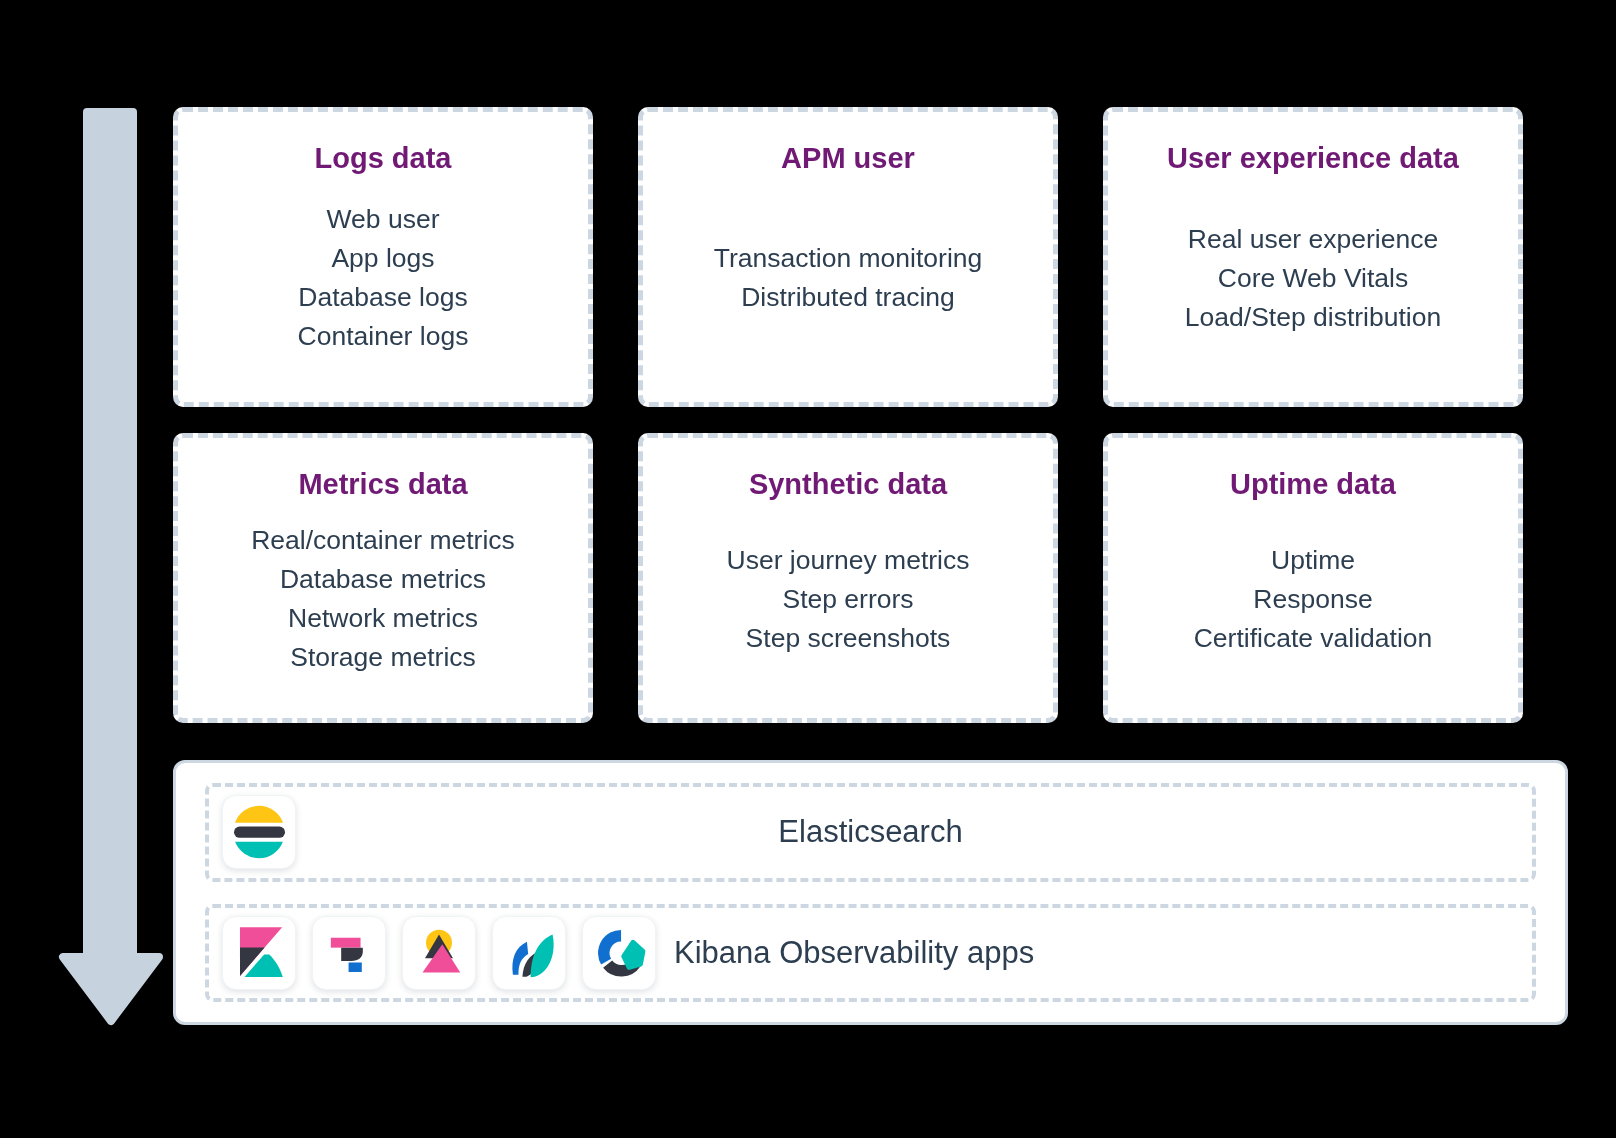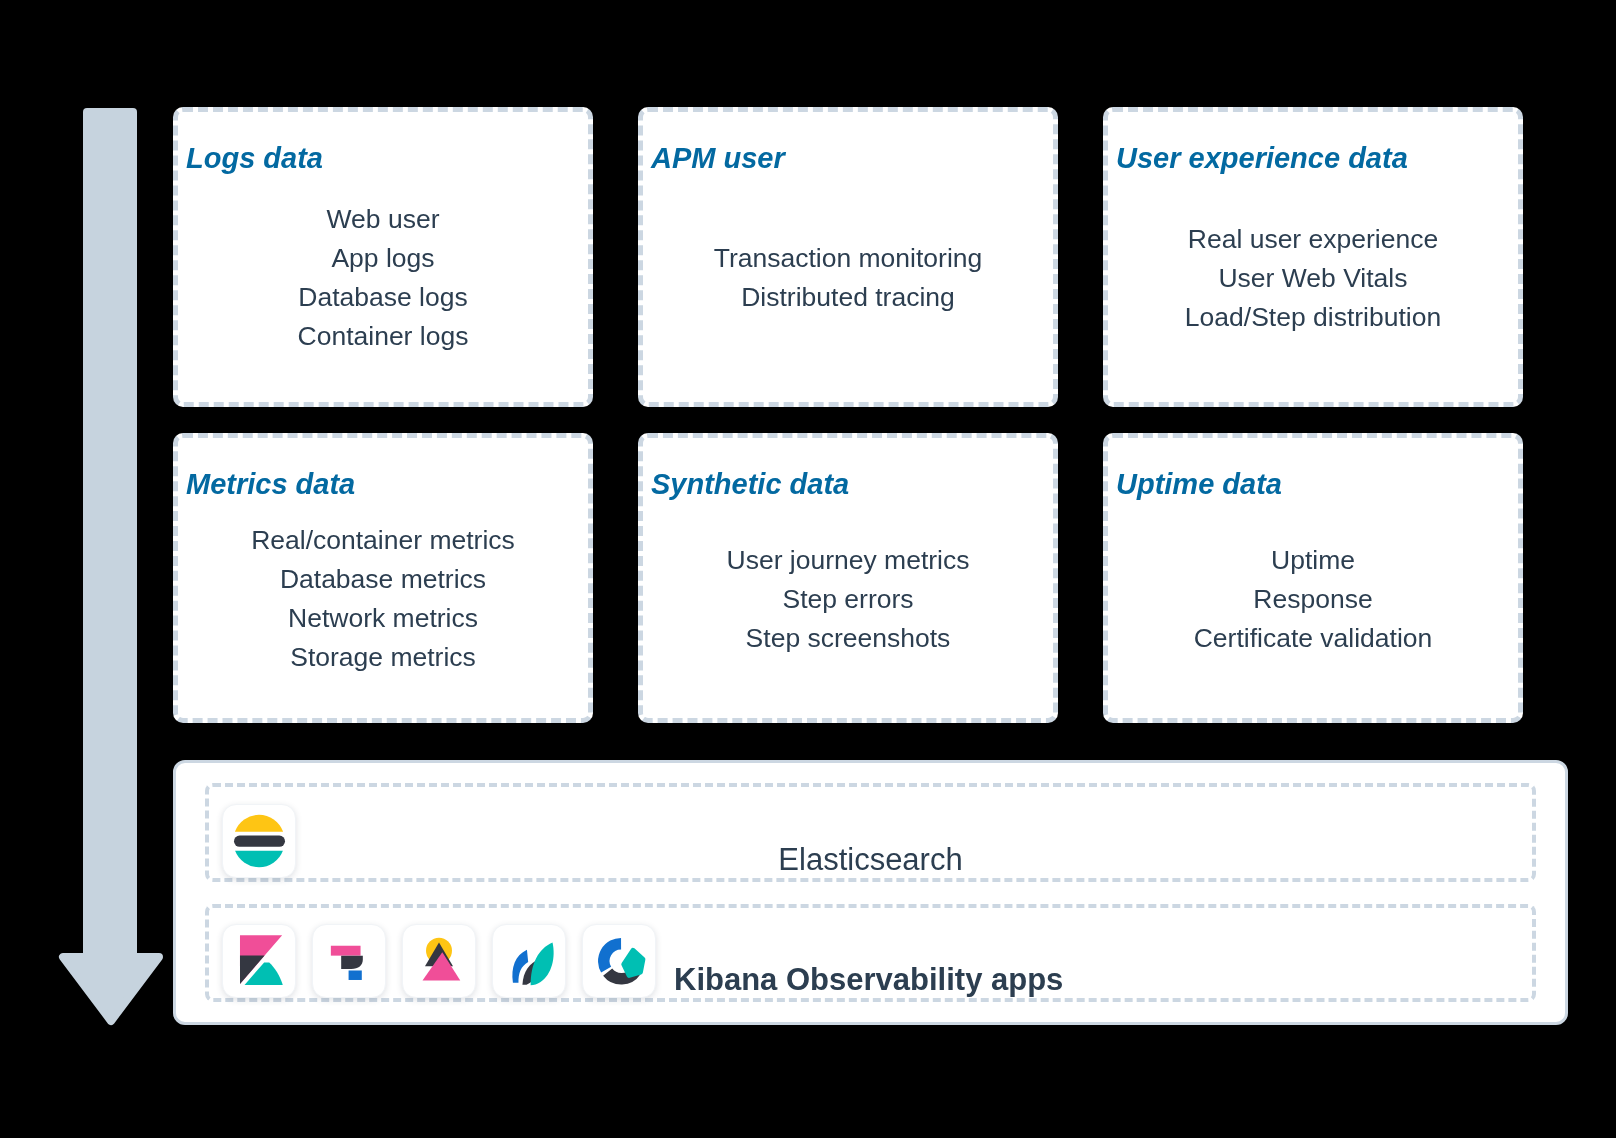--- a/index.html
+++ b/index.html
@@ -27,27 +27,26 @@
   .card {
     background: #ffffff;
     border: 5px dashed #ccd7e2;
     border-radius: 10px;
     box-sizing: border-box;
     display: flex;
     flex-direction: column;
     padding: 20px 8px 14px;
   }
   .card-title {
-    text-align: left;
+    text-align: center;
     font-size: 29px;
     font-weight: bold;
-    color: #0369a1;
+    color: #701a75;
     margin-top: 8px;
     line-height: 36px;
-    font-style: italic;
   }
   .card-items {
     flex: 1;
     display: flex;
     flex-direction: column;
     justify-content: center;
     text-align: center;
     font-size: 26.5px;
     line-height: 39px;
     color: #2c3e50;
@@ -70,21 +69,21 @@
     display: flex;
     flex-direction: column;
     gap: 22px;
   }
   .p-row {
     flex: 1;
     border: 4px dashed #ccd7e2;
     border-radius: 8px;
     box-sizing: border-box;
     display: flex;
-    align-items: flex-end;
+    align-items: center;
     padding-left: 13px;
     position: relative;
   }
   .tile {
     width: 74px;
     height: 74px;
     background: #ffffff;
     border: 1px solid #f1f4f7;
     border-radius: 14px;
     box-shadow: 0 2px 6px rgba(44,62,80,.15);
@@ -99,21 +98,21 @@
     font-size: 31px;
     font-weight: 500;
     color: #2c3e50;
     white-space: nowrap;
   }
   .row-label.centered {
     position: absolute;
     left: 50%;
     transform: translateX(-50%);
   }
-  .kibana-label { margin-left: 18px; font-weight: bold; }
+  .kibana-label { margin-left: 18px; }
 </style>
 </head>
 <body>
 
 <div class="stage">
 
   <svg class="arrow-svg" width="110" height="922" viewBox="0 0 110 922" aria-hidden="true">
     <rect x="27" y="1" width="54" height="851" rx="4" fill="#c6d3de"></rect>
     <path d="M7,850 H103 L55,914 Z" fill="#c6d3de" stroke="#c6d3de" stroke-width="8" stroke-linejoin="round"></path>
   </svg>
@@ -134,21 +133,21 @@
       <ul class="card-items">
           <li>Transaction monitoring</li>
           <li>Distributed tracing</li>
         </ul>
     </div>
 
     <div class="card">
       <div class="card-title">User experience data</div>
       <ul class="card-items">
           <li>Real user experience</li>
-          <li>User Web Vitals</li>
+          <li>Core Web Vitals</li>
           <li>Load/Step distribution</li>
         </ul>
     </div>
 
     <div class="card">
       <div class="card-title">Metrics data</div>
       <ul class="card-items">
           <li>Real/container metrics</li>
           <li>Database metrics</li>
           <li>Network metrics</li>

